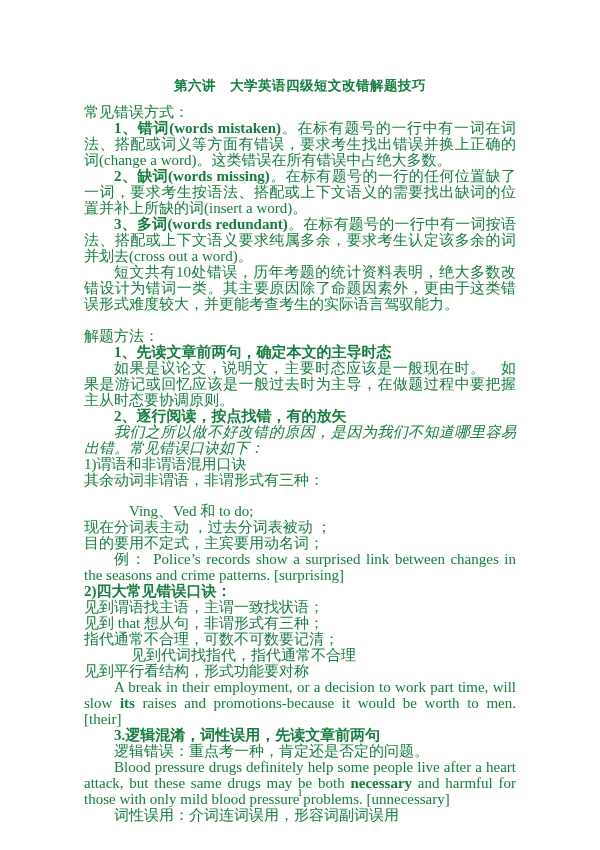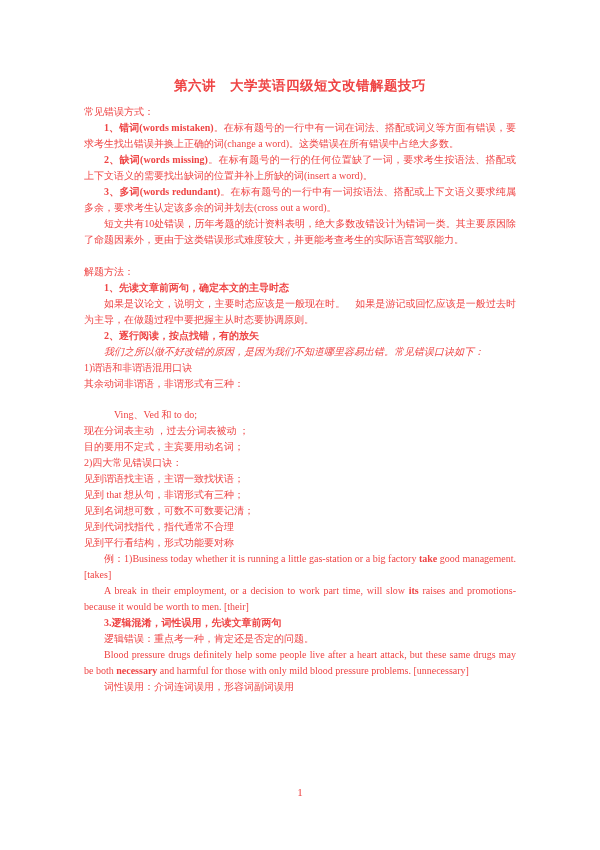--- a/index.html
+++ b/index.html
@@ -6,40 +6,40 @@
     margin: 0;
     padding: 0;
     background: #ffffff;
   }
   .page {
     position: relative;
     width: 600px;
     height: 850px;
     margin: 0 auto;
     background: #ffffff;
-    color: #ef4444;
+    color: #15803d;
     font-family: "Liberation Serif", "DejaVu Serif", serif;
     overflow: hidden;
   }
   .content {
     position: absolute;
     left: 84px;
     top: 76px;
     width: 432px;
   }
   .doc-title {
     font-size: 13.5px;
     font-weight: 700;
     text-align: center;
     line-height: 19px;
     margin: 0 0 9px 0;
     letter-spacing: 0.5px;
   }
   .body-text {
-    font-size: 10px;
+    font-size: 15px;
     line-height: 16px;
   }
   .para {
     text-align: justify;
     margin: 0;
   }
   .spacer {
     height: 16px;
   }
   .b {
@@ -70,27 +70,27 @@
         <div class="para" style="text-indent: 0em;"><span>解题方法：</span></div>
         <div class="para" style="text-indent: 2em; font-family: Liberation Serif, serif;"><span class="b">1、</span><span class="b">先读文章前两句，确定本文的主导时态</span></div>
         <div class="para" style="text-indent: 2em;"><span>如果是议论文，说明文，主要时态应该是一般现在时。　如果是游记或回忆应该是一般过去时为主导，在做题过程中要把握主从时态要协调原则。</span></div>
         <div class="para" style="text-indent: 2em;"><span class="b">2、</span><span class="b">逐行阅读，按点找错，有的放矢</span></div>
         <div class="para" style="text-indent: 2em; font-style: italic;"><span>我们之所以做不好改错的原因，是因为我们不知道哪里容易出错。常见错误口诀如下：</span></div>
         <div class="para" style="text-indent: 0em;"><span>1)谓语和非谓语混用口诀</span></div>
         <div class="para" style="text-indent: 0em;"><span>其余动词非谓语，非谓形式有三种：</span></div>
         <div class="para" style="text-indent: 3em; margin-top: 15px;"><span>Ving、Ved 和 to do;</span></div>
         <div class="para" style="text-indent: 0em;"><span>现在分词表主动 ，过去分词表被动 ；</span></div>
         <div class="para" style="text-indent: 0em;"><span>目的要用不定式，主宾要用动名词；</span></div>
-        <div class="para" style="text-indent: 0em;"><span>2)四大常见错误口诀：</span></div>
+        <div class="para" style="text-indent: 2em;"><span>例： Police’s records show a surprised link between changes in the seasons and crime patterns. [surprising]</span></div>
+        <div class="para" style="text-indent: 0em; font-weight: bold;"><span>2)四大常见错误口诀：</span></div>
         <div class="para" style="text-indent: 0em;"><span>见到谓语找主语，主谓一致找状语；</span></div>
         <div class="para" style="text-indent: 0em;"><span>见到 that 想从句，非谓形式有三种；</span></div>
-        <div class="para" style="text-indent: 0em;"><span>见到名词想可数，可数不可数要记清；</span></div>
-        <div class="para" style="text-indent: 0em;"><span>见到代词找指代，指代通常不合理</span></div>
+        <div class="para" style="text-indent: 0em;"><span>指代通常不合理，可数不可数要记清；</span></div>
+        <div class="para" style="text-indent: 0em; margin-left: 47px;"><span>见到代词找指代，指代通常不合理</span></div>
         <div class="para" style="text-indent: 0em;"><span>见到平行看结构，形式功能要对称</span></div>
-        <div class="para" style="text-indent: 2em;"><span>例：1)Business today whether it is running a little gas-station or a big factory </span><span class="b">take</span><span> good management.[takes]</span></div>
         <div class="para" style="text-indent: 2em;"><span>A break in their employment, or a decision to work part time, will slow </span><span class="b">its</span><span> raises and promotions-because it would be worth to men. [their]</span></div>
         <div class="para" style="text-indent: 2em;"><span class="b">3.</span><span class="b">逻辑混淆，词性误用，先读文章前两句</span></div>
         <div class="para" style="text-indent: 2em;"><span>逻辑错误：重点考一种，肯定还是否定的问题。</span></div>
         <div class="para" style="text-indent: 2em;"><span>Blood pressure drugs definitely help some people live after a heart attack, but these same drugs may be both </span><span class="b">necessary</span><span> and harmful for those with only mild blood pressure problems. [unnecessary]</span></div>
         <div class="para" style="text-indent: 2em;"><span>词性误用：介词连词误用，形容词副词误用</span></div>
       </div>
   </div>
   <div class="page-number">1</div>
 </div>
 

